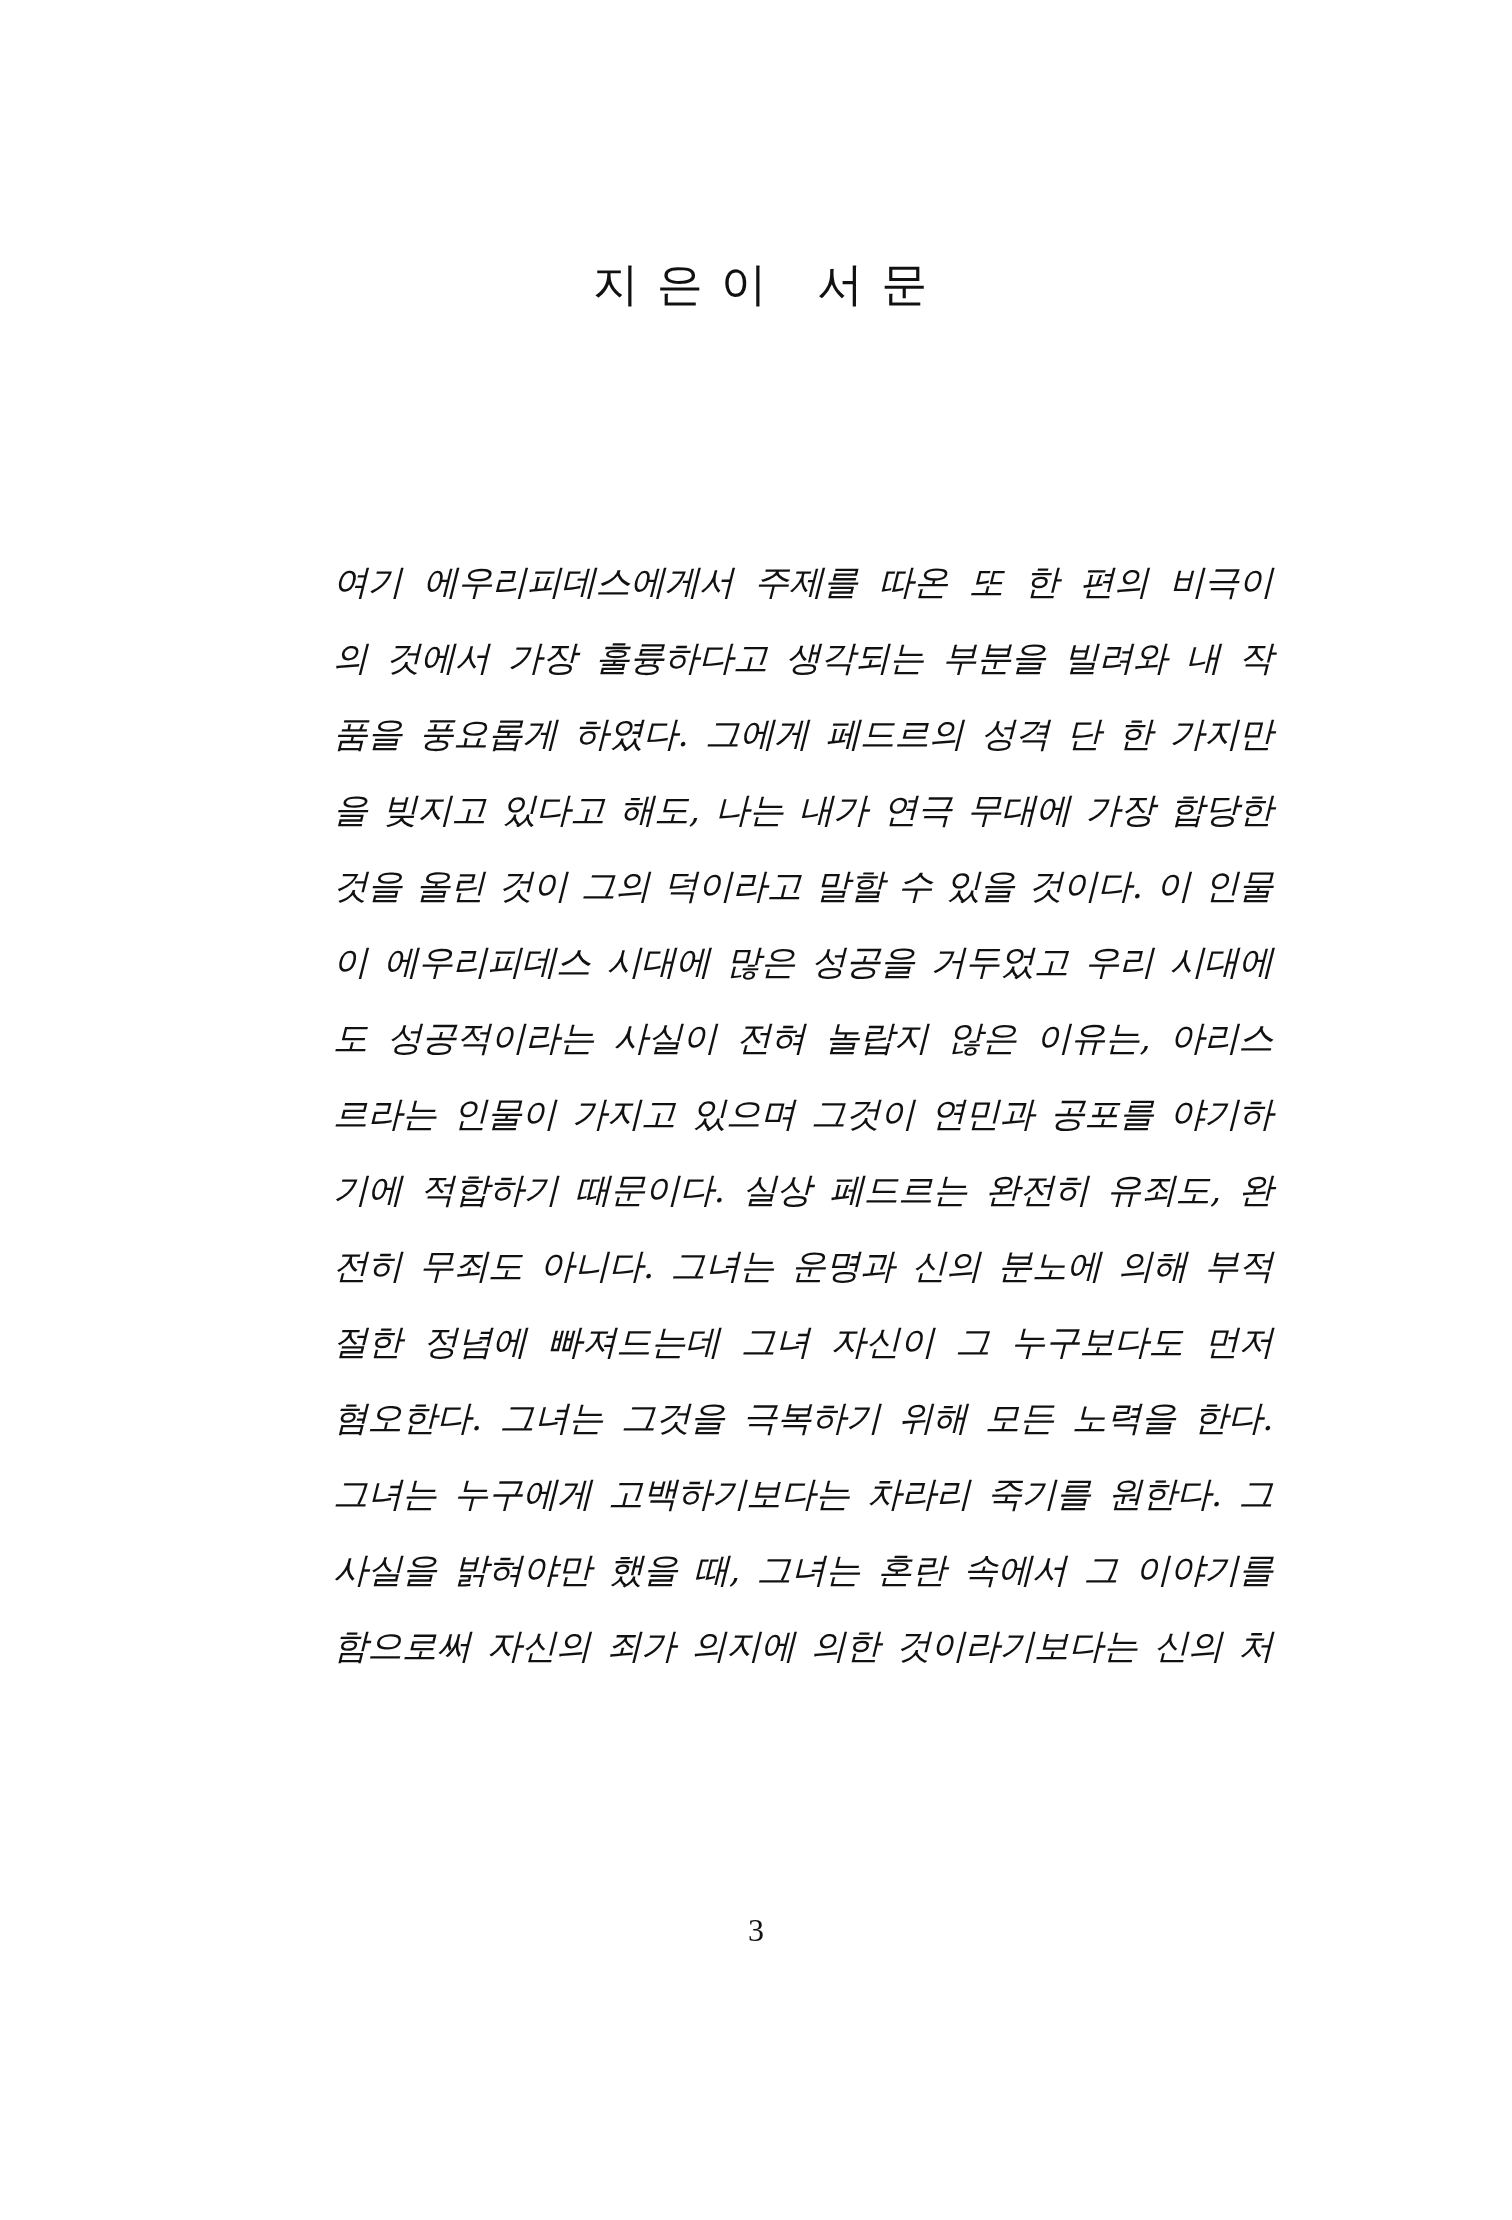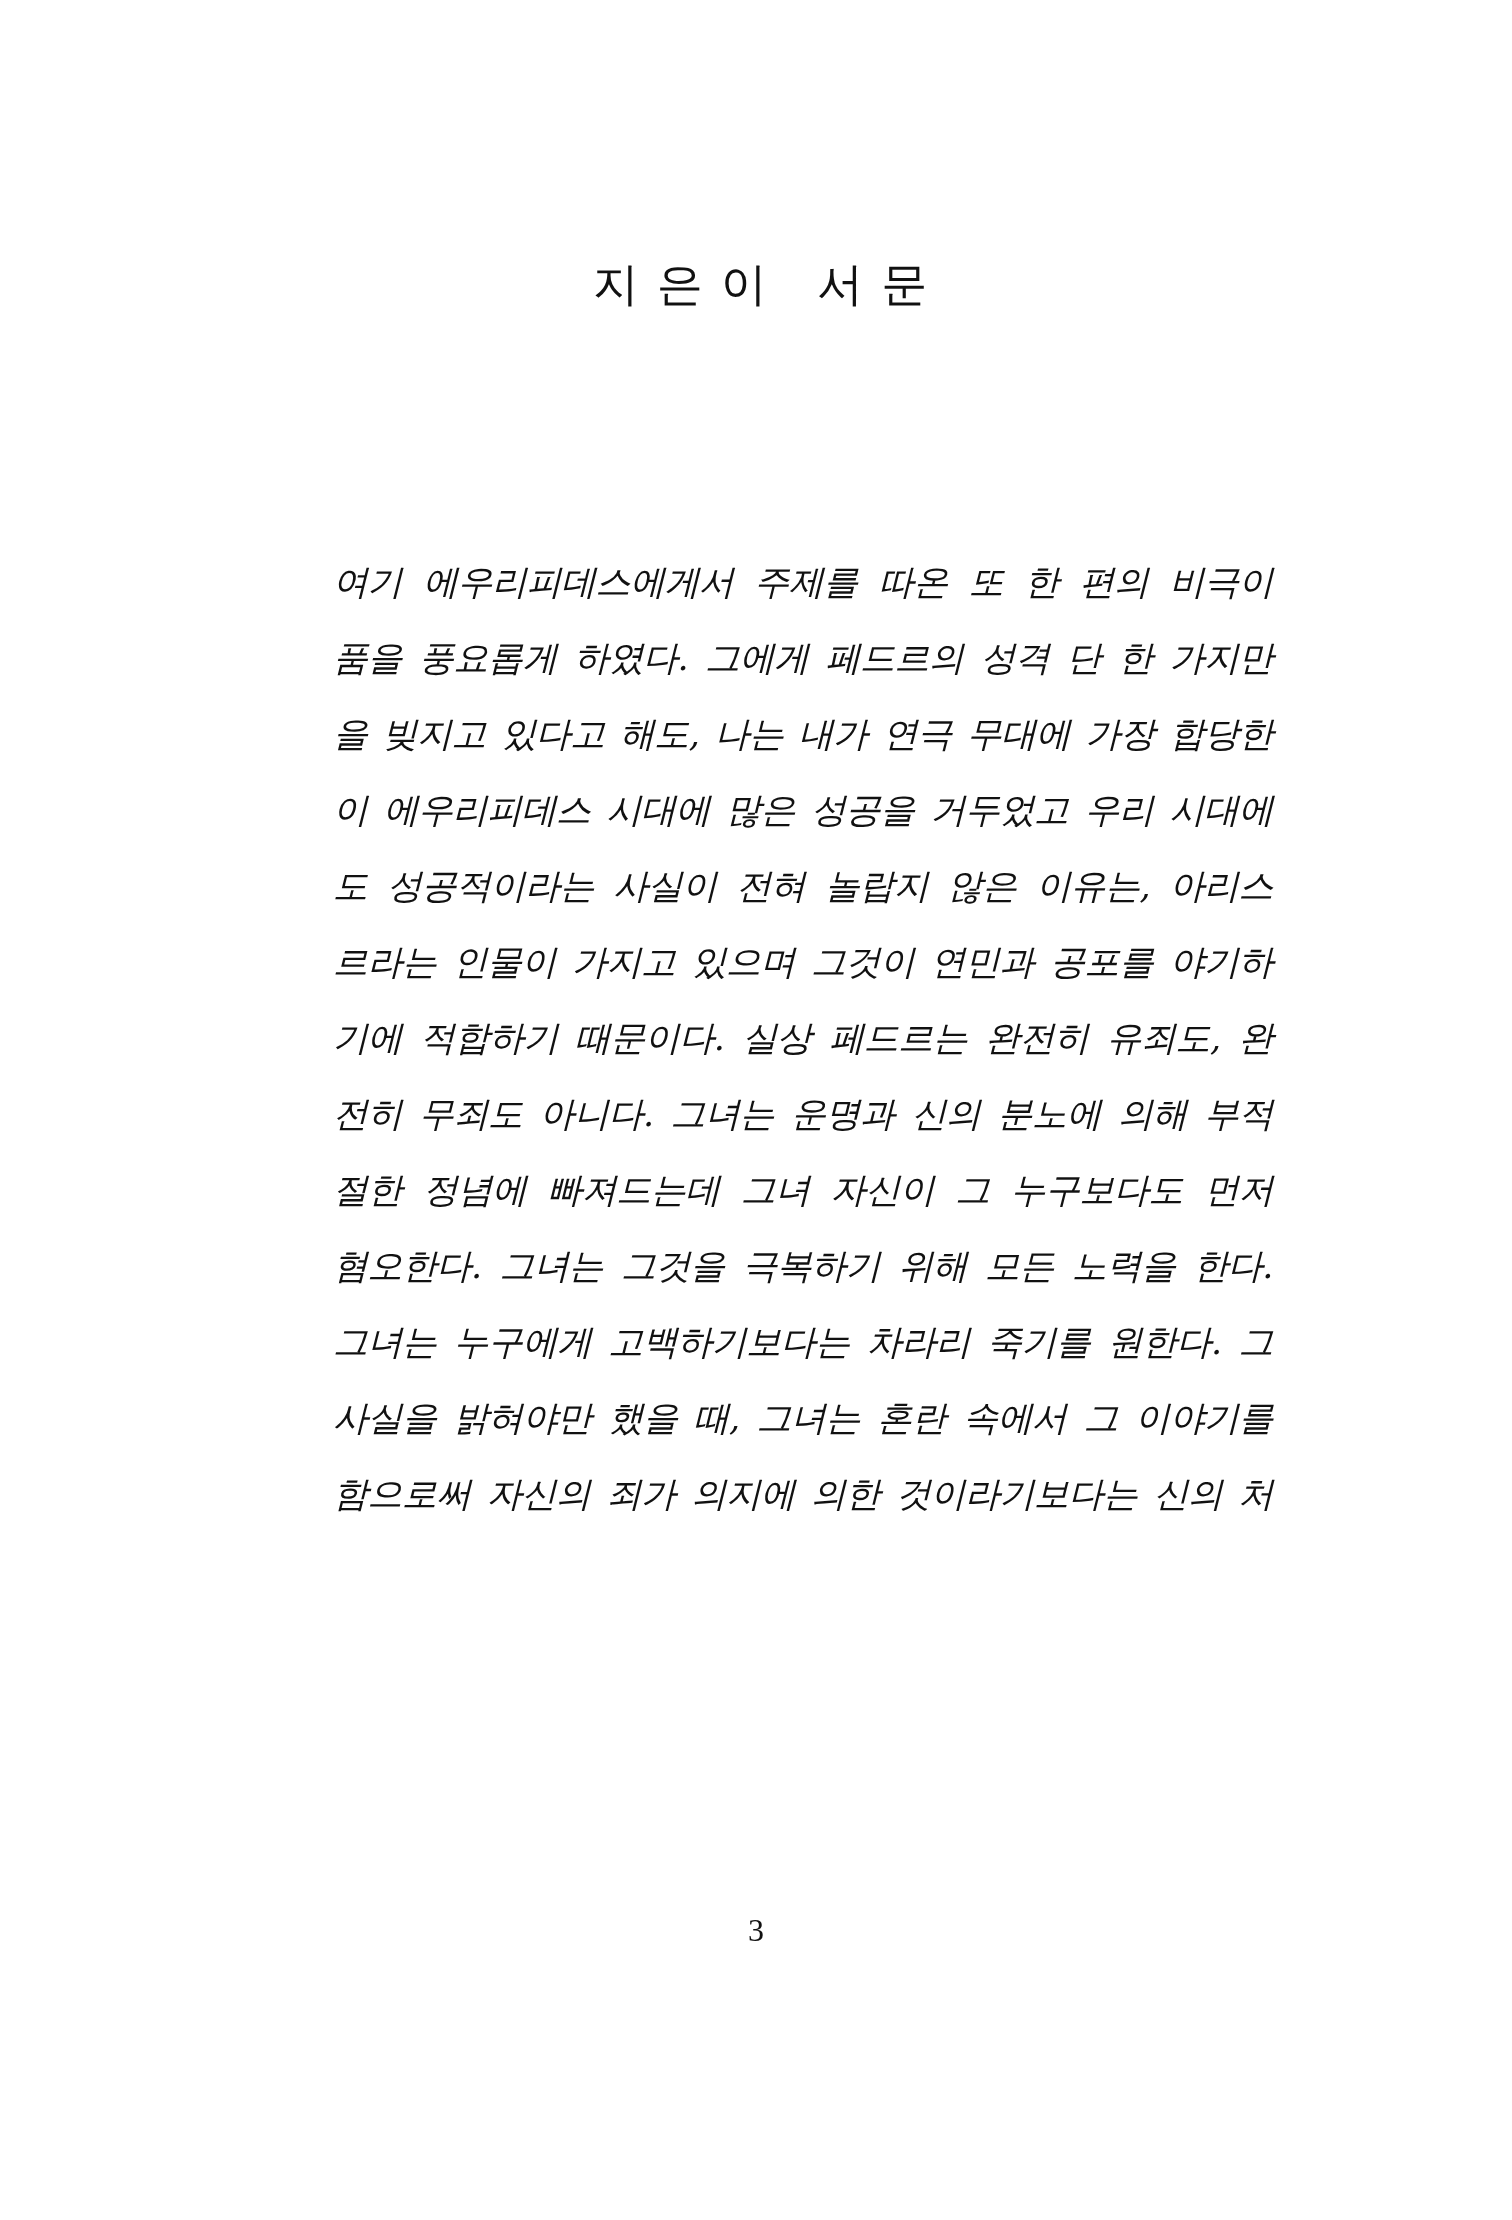--- a/index.html
+++ b/index.html
@@ -64,22 +64,24 @@
     }
   </style>
 </head>
 <body>
 
 <div class="page">
   <h1 class="chapter-title">지은이 서문</h1>
 
   <div class="body-text">
     <span class="line">여기 에우리피데스에게서 주제를 따온 또 한 편의 비극이</span>
+    <span class="line">의 것에서 가장 훌륭하다고 생각되는 부분을 빌려와 내 작</span>
     <span class="line">품을 풍요롭게 하였다. 그에게 페드르의 성격 단 한 가지만</span>
     <span class="line">을 빚지고 있다고 해도, 나는 내가 연극 무대에 가장 합당한</span>
+    <span class="line">것을 올린 것이 그의 덕이라고 말할 수 있을 것이다. 이 인물</span>
     <span class="line">이 에우리피데스 시대에 많은 성공을 거두었고 우리 시대에</span>
     <span class="line">도 성공적이라는 사실이 전혀 놀랍지 않은 이유는, 아리스</span>
     <span class="line">르라는 인물이 가지고 있으며 그것이 연민과 공포를 야기하</span>
     <span class="line">기에 적합하기 때문이다. 실상 페드르는 완전히 유죄도, 완</span>
     <span class="line">전히 무죄도 아니다. 그녀는 운명과 신의 분노에 의해 부적</span>
     <span class="line">절한 정념에 빠져드는데 그녀 자신이 그 누구보다도 먼저</span>
     <span class="line">혐오한다. 그녀는 그것을 극복하기 위해 모든 노력을 한다.</span>
     <span class="line">그녀는 누구에게 고백하기보다는 차라리 죽기를 원한다. 그</span>
     <span class="line">사실을 밝혀야만 했을 때, 그녀는 혼란 속에서 그 이야기를</span>
     <span class="line">함으로써 자신의 죄가 의지에 의한 것이라기보다는 신의 처</span>

